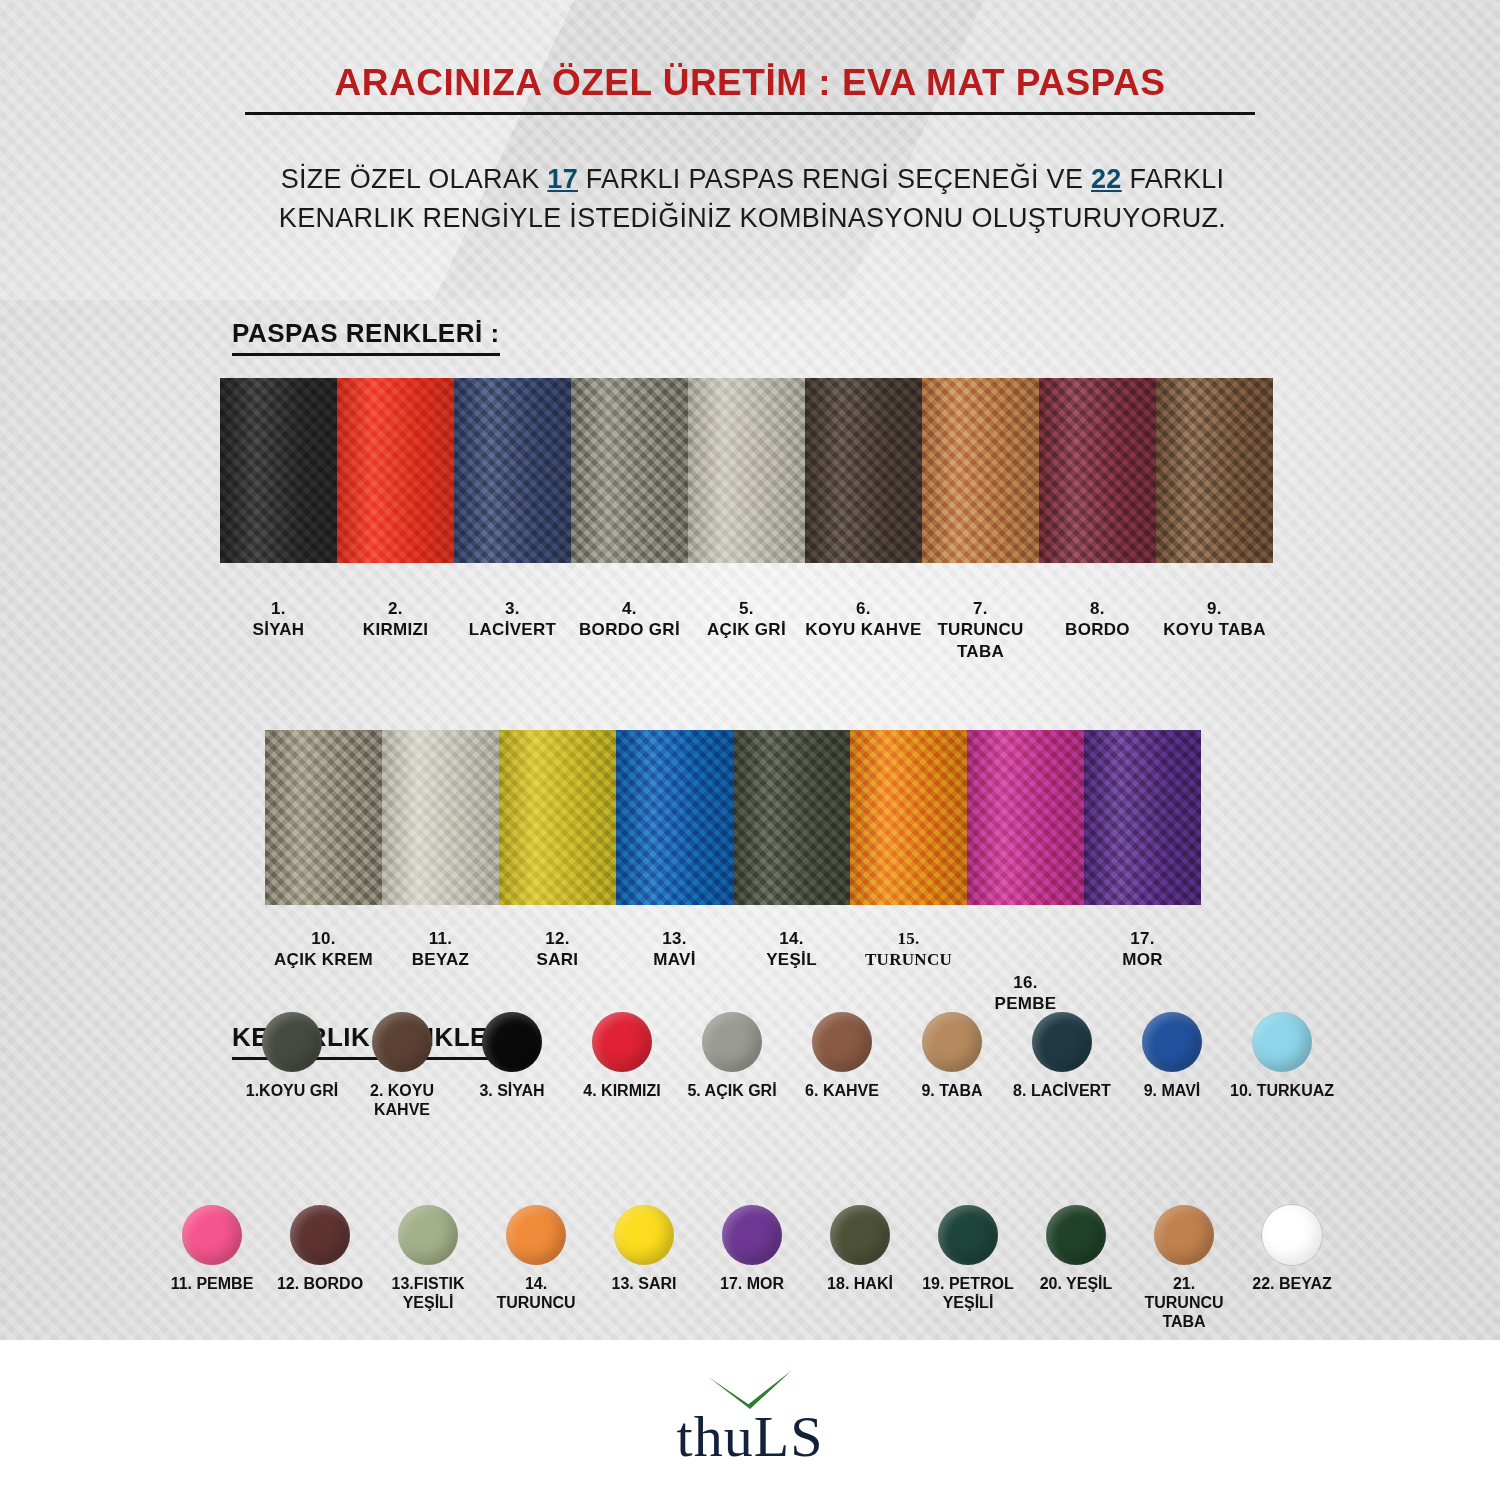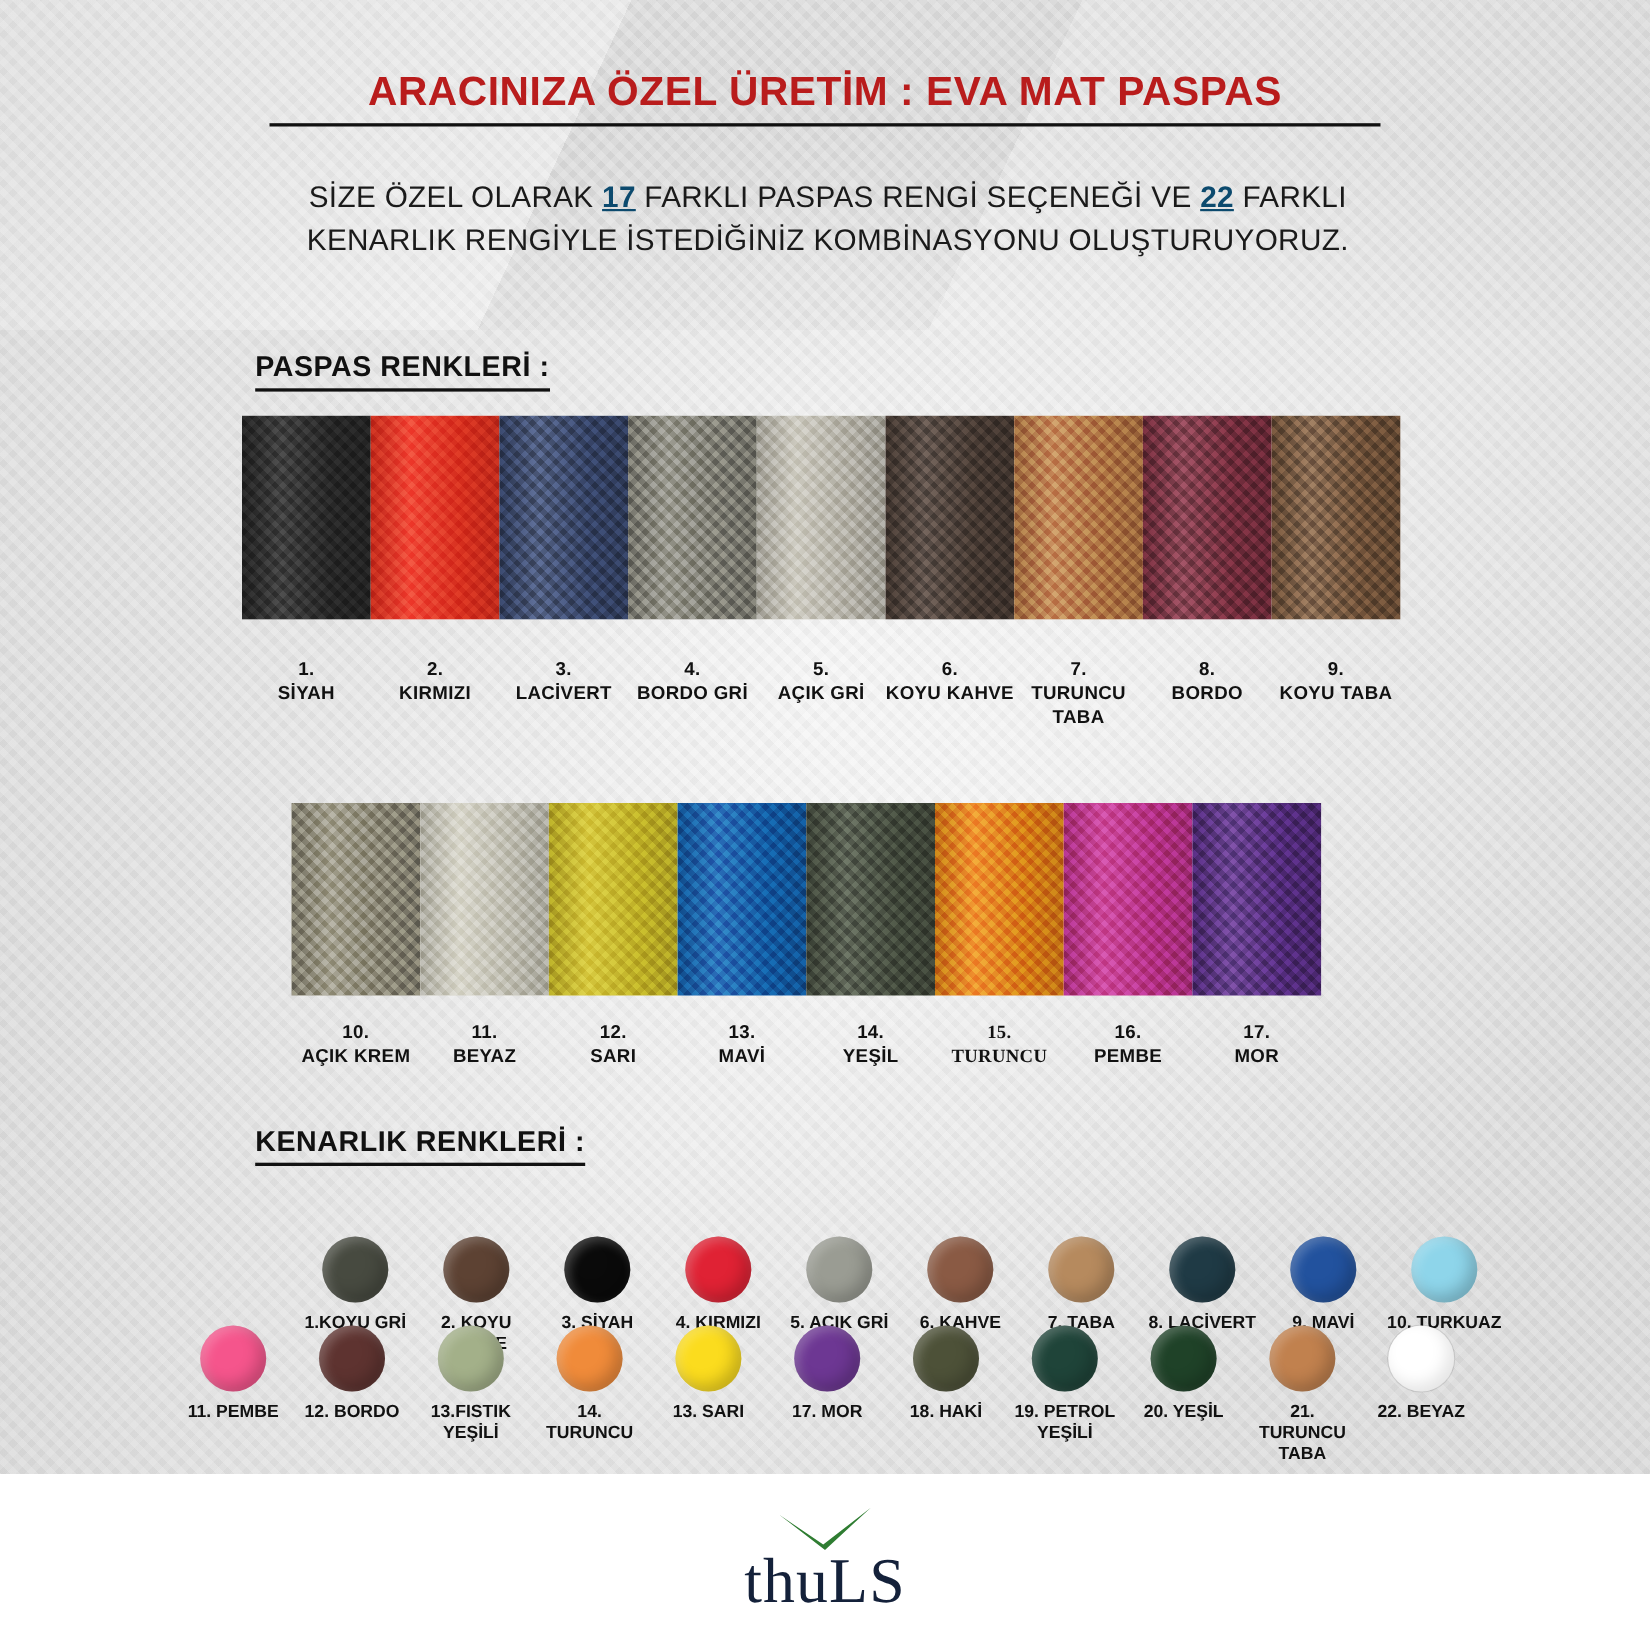--- a/index.html
+++ b/index.html
@@ -165,30 +165,30 @@
       <div class="swatch" style="width: 117px; height: 175px; background: rgb(201, 54, 148);"></div>
       <div class="swatch" style="width: 117px; height: 175px; background: rgb(90, 47, 134);"></div>
     </div>
   <div class="labels-row" id="mat-row2-labels" style="top:928px;left:265px;">
       <div class="mat-label" style="width: 117px;"><span>10.</span><br><span>AÇIK KREM</span></div>
       <div class="mat-label" style="width: 117px;"><span>11.</span><br><span>BEYAZ</span></div>
       <div class="mat-label" style="width: 117px;"><span>12.</span><br><span>SARI</span></div>
       <div class="mat-label" style="width: 117px;"><span>13.</span><br><span>MAVİ</span></div>
       <div class="mat-label" style="width: 117px;"><span>14.</span><br><span>YEŞİL</span></div>
       <div class="mat-label" style="width: 117px; font-family: Liberation Serif, serif;"><span>15.</span><br><span>TURUNCU</span></div>
-      <div class="mat-label" style="width: 117px;"><span>16.</span><br><span>PEMBE</span></div>
+      <div class="mat-label" style="width: 117px; margin-top: 44px;"><span>16.</span><br><span>PEMBE</span></div>
       <div class="mat-label" style="width: 117px;"><span>17.</span><br><span>MOR</span></div>
     </div>
 
   <div class="section-head" style="top:1022px;left:232px;">
     <span>KENARLIK RENKLERİ :</span>
     <span class="bar"></span>
   </div>
 
-  <div class="circle-grid" id="edge-row1" style="top: 1124px; left: 240px; gap: 6px; margin-left: 31px;">
+  <div class="circle-grid" id="edge-row1" style="top: 1012px; left: 240px; gap: 6px;">
       <div class="circ-item">
         <div class="circ" style="background: rgb(71, 74, 64);"></div>
         <div class="circ-label">1.KOYU GRİ</div>
       </div>
       <div class="circ-item">
         <div class="circ" style="background: rgb(93, 66, 51);"></div>
         <div class="circ-label">2. KOYU KAHVE</div>
       </div>
       <div class="circ-item">
         <div class="circ" style="background: rgb(10, 10, 10);"></div>
@@ -201,21 +201,21 @@
       <div class="circ-item">
         <div class="circ" style="background: rgb(154, 156, 147);"></div>
         <div class="circ-label">5. AÇIK GRİ</div>
       </div>
       <div class="circ-item">
         <div class="circ" style="background: rgb(138, 90, 68);"></div>
         <div class="circ-label">6. KAHVE</div>
       </div>
       <div class="circ-item">
         <div class="circ" style="background: rgb(182, 138, 94);"></div>
-        <div class="circ-label">7. TABA</div>
+        <div class="circ-label">9. TABA</div>
       </div>
       <div class="circ-item">
         <div class="circ" style="background: rgb(31, 58, 69);"></div>
         <div class="circ-label">8. LACİVERT</div>
       </div>
       <div class="circ-item">
         <div class="circ" style="background: rgb(34, 82, 158);"></div>
         <div class="circ-label">9. MAVİ</div>
       </div>
       <div class="circ-item">

